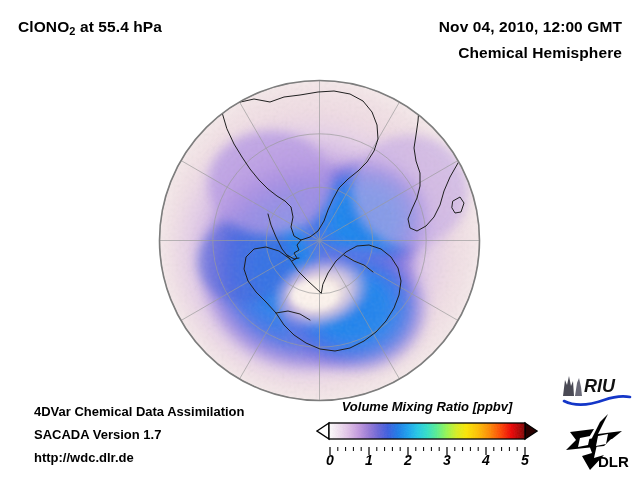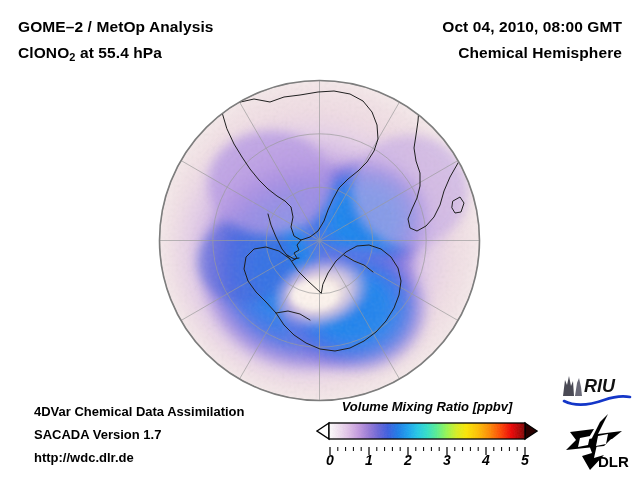--- a/index.html
+++ b/index.html
@@ -116,26 +116,25 @@
     top: 412px;
     width: 68px;
     height: 62px;
     text-align: right;
   }
 </style>
 </head>
 <body>
 
 <div id="header-left">
-  <div class="hdr-line">GOME–2 / MetOp Analysis</div>
   <div class="hdr-line"><span>ClONO</span><span class="sub">2</span><span> at 55.4 hPa</span></div>
 </div>
 
 <div id="header-right">
-  <div class="hdr-line">Oct 04, 2010, 08:00 GMT</div>
+  <div class="hdr-line">Nov 04, 2010, 12:00 GMT</div>
   <div class="hdr-line">Chemical Hemisphere</div>
 </div>
 
 <div id="globe-wrap">
 <svg id="globe-svg" width="323" height="323" viewBox="0 0 323 323">
   <defs>
     <clipPath id="globeClip">
       <circle cx="161.5" cy="161.5" r="160"></circle>
     </clipPath>
 

